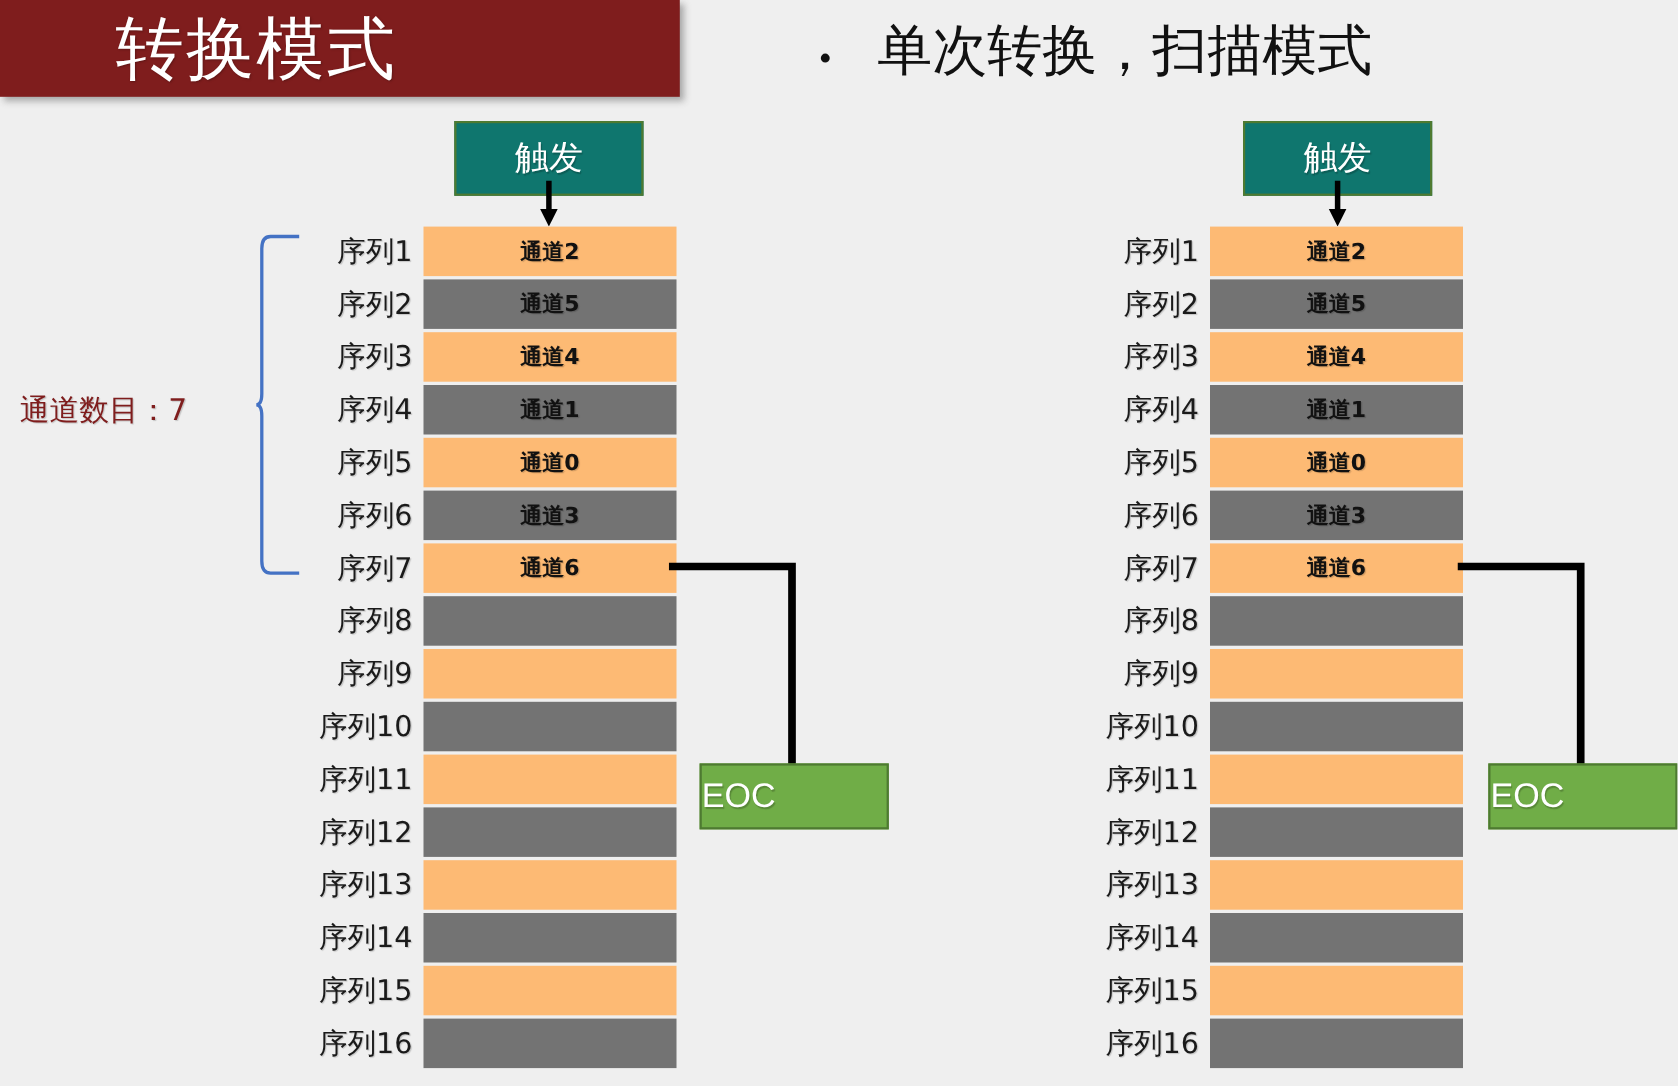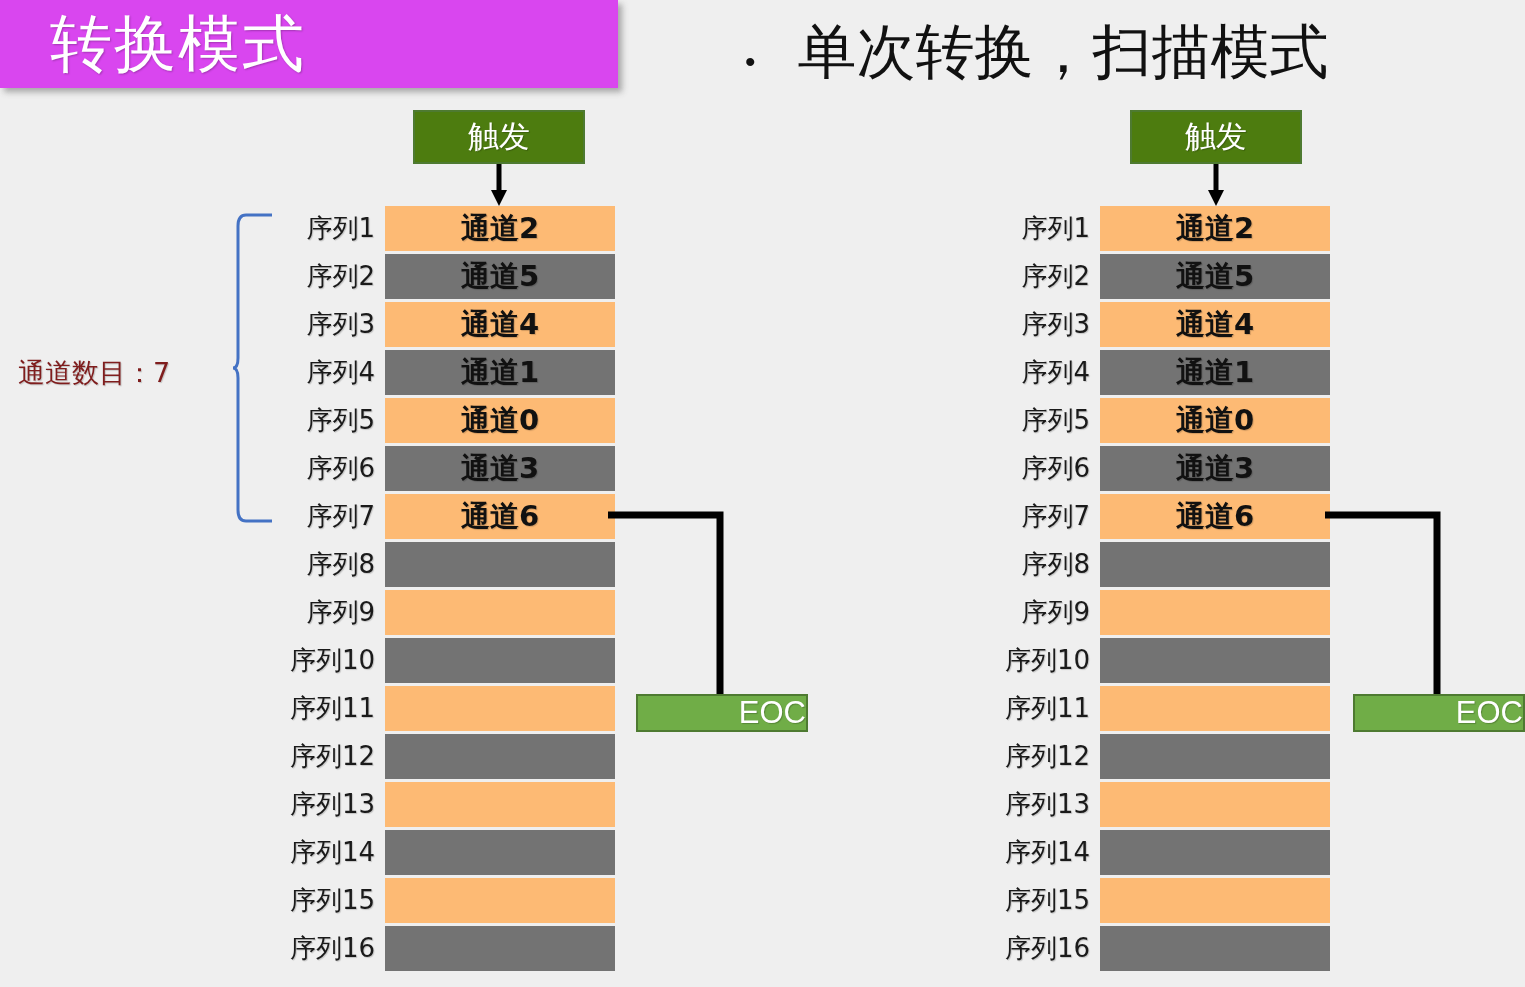--- a/index.html
+++ b/index.html
@@ -15,26 +15,26 @@
     position: relative;
   }
 
   
   #title-banner {
     position: absolute;
     left: 0px;
     top: 0px;
     width: 618px;
     height: 88px;
-    background: #d946ef;
+    background: #7f1d1d;
     box-shadow: 4px 4px 6px rgba(80, 80, 80, 0.45);
     display: flex;
     align-items: center;
     box-sizing: border-box;
-    padding-left: 50px;
+    padding-left: 105px;
   }
   #title-banner .title-text {
     color: #ffffff;
     font-size: 62px;
     line-height: 1;
     letter-spacing: 2px;
     font-family: "DejaVu Sans", "Liberation Sans", sans-serif;
     text-shadow: 1px 1px 2px rgba(0,0,0,0.25);
   }
 
@@ -46,42 +46,42 @@
     display: flex;
     align-items: baseline;
   }
   #bullet-heading .bullet-dot {
     font-size: 30px;
     color: #111111;
     margin-right: 42px;
     line-height: 1;
   }
   #bullet-heading .bullet-text {
-    font-size: 59px;
+    font-size: 50px;
     color: #111111;
     line-height: 1.15;
     font-family: "DejaVu Sans", "Liberation Sans", sans-serif;
   }
 
   
   .panel {
     position: absolute;
     top: 0;
     height: 987px;
     width: 760px;
   }
   #panel-left  { left: 0px; }
   #panel-right { left: 715px; }
 
   
   .trigger-box {
     position: absolute;
     width: 172px;
-    height: 54px;
-    background: #4d7c0f;
+    height: 68px;
+    background: #0f766e;
     border: 2px solid #4e7a31;
     box-sizing: border-box;
     display: flex;
     align-items: center;
     justify-content: center;
     color: #ffffff;
     font-size: 31px;
     font-family: "DejaVu Sans", "Liberation Sans", sans-serif;
     text-shadow: 1px 1px 1px rgba(0,0,0,0.22);
   }
@@ -109,21 +109,21 @@
     position: relative;
     height: 45px;
     margin-bottom: 3px;
     display: flex;
     align-items: center;
     justify-content: center;
   }
   .seq-row.shade-dark  { background: #fdba74; }
   .seq-row.shade-light { background: #737373; }
   .seq-row .channel-label {
-    font-size: 29px;
+    font-size: 20px;
     font-weight: bold;
     color: #111111;
     font-family: "DejaVu Sans", "Liberation Sans", sans-serif;
     text-shadow: 1px 1px 1px rgba(0,0,0,0.18);
   }
   .seq-row .row-index {
     position: absolute;
     right: 100%;
     margin-right: 10px;
     white-space: nowrap;
@@ -158,27 +158,27 @@
     width: 210px;
     height: 215px;
   }
   #panel-left  .eoc-connector { left: 608px; top: 510px; }
   #panel-right .eoc-connector { left: 610px; top: 510px; }
 
   
   .eoc-box {
     position: absolute;
     width: 172px;
-    height: 38px;
+    height: 60px;
     background: #70ad47;
     border: 2px solid #4e7a31;
     box-sizing: border-box;
     display: flex;
     align-items: center;
-    justify-content: flex-end;
+    justify-content: flex-start;
     color: #ffffff;
     font-size: 31px;
     font-family: "Liberation Sans", "DejaVu Sans", sans-serif;
     text-shadow: 1px 1px 1px rgba(0,0,0,0.22);
   }
   #panel-left  .eoc-box { left: 636px; top: 694px; }
   #panel-right .eoc-box { left: 638px; top: 694px; }
 </style>
 </head>
 <body>

